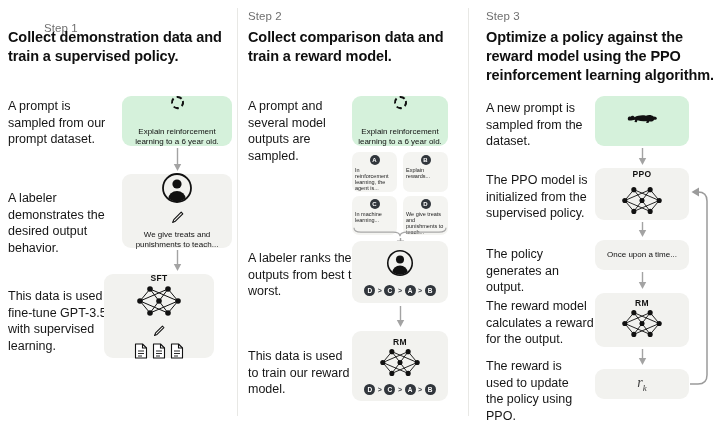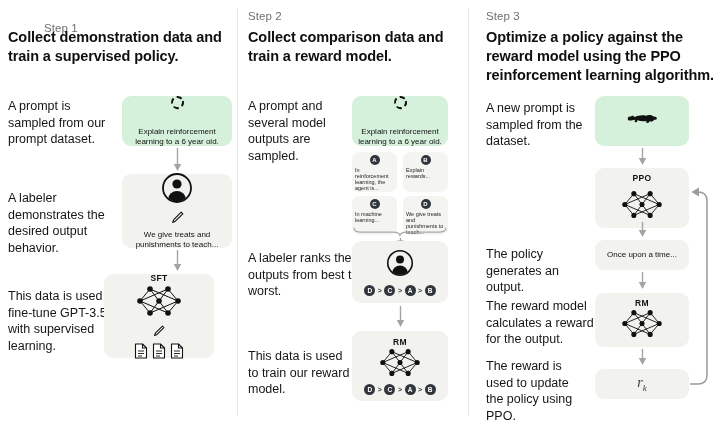--- a/index.html
+++ b/index.html
@@ -282,22 +282,23 @@
     </span>
   </div>
 
   <div class="abs" style="left:637.5px; top:148px;">
     <svg width="9" height="18" viewBox="0 0 9 18">
         <line x1="4.5" y1="0" x2="4.5" y2="11" stroke="#a3a3a3" stroke-width="1.4"></line>
         <path d="M0.8 10 L4.5 17 L8.2 10 Z" fill="#a3a3a3"></path>
       </svg>
   </div>
 
-
-  <div class="abs xbox" style="left:595px; top:168px; width:94px; height:60px; gap:7px;">
+  <div class="abs cap" style="left:486px; top:172px; width:108px;">The PPO model is initialized from the supervised policy.</div>
+
+  <div class="abs xbox" style="left:595px; top:168px; width:94px; height:52px; gap:7px;">
     <div class="mlabel">PPO</div>
     <span>
       <svg width="42" height="29" viewBox="0 0 46 32">
         <g stroke="#111" stroke-width="1">
           <line x1="14" y1="4" x2="4" y2="16"></line>
             <line x1="14" y1="4" x2="23" y2="16"></line>
             <line x1="14" y1="4" x2="42" y2="16"></line>
           <line x1="32" y1="4" x2="4" y2="16"></line>
             <line x1="32" y1="4" x2="23" y2="16"></line>
             <line x1="32" y1="4" x2="42" y2="16"></line>

